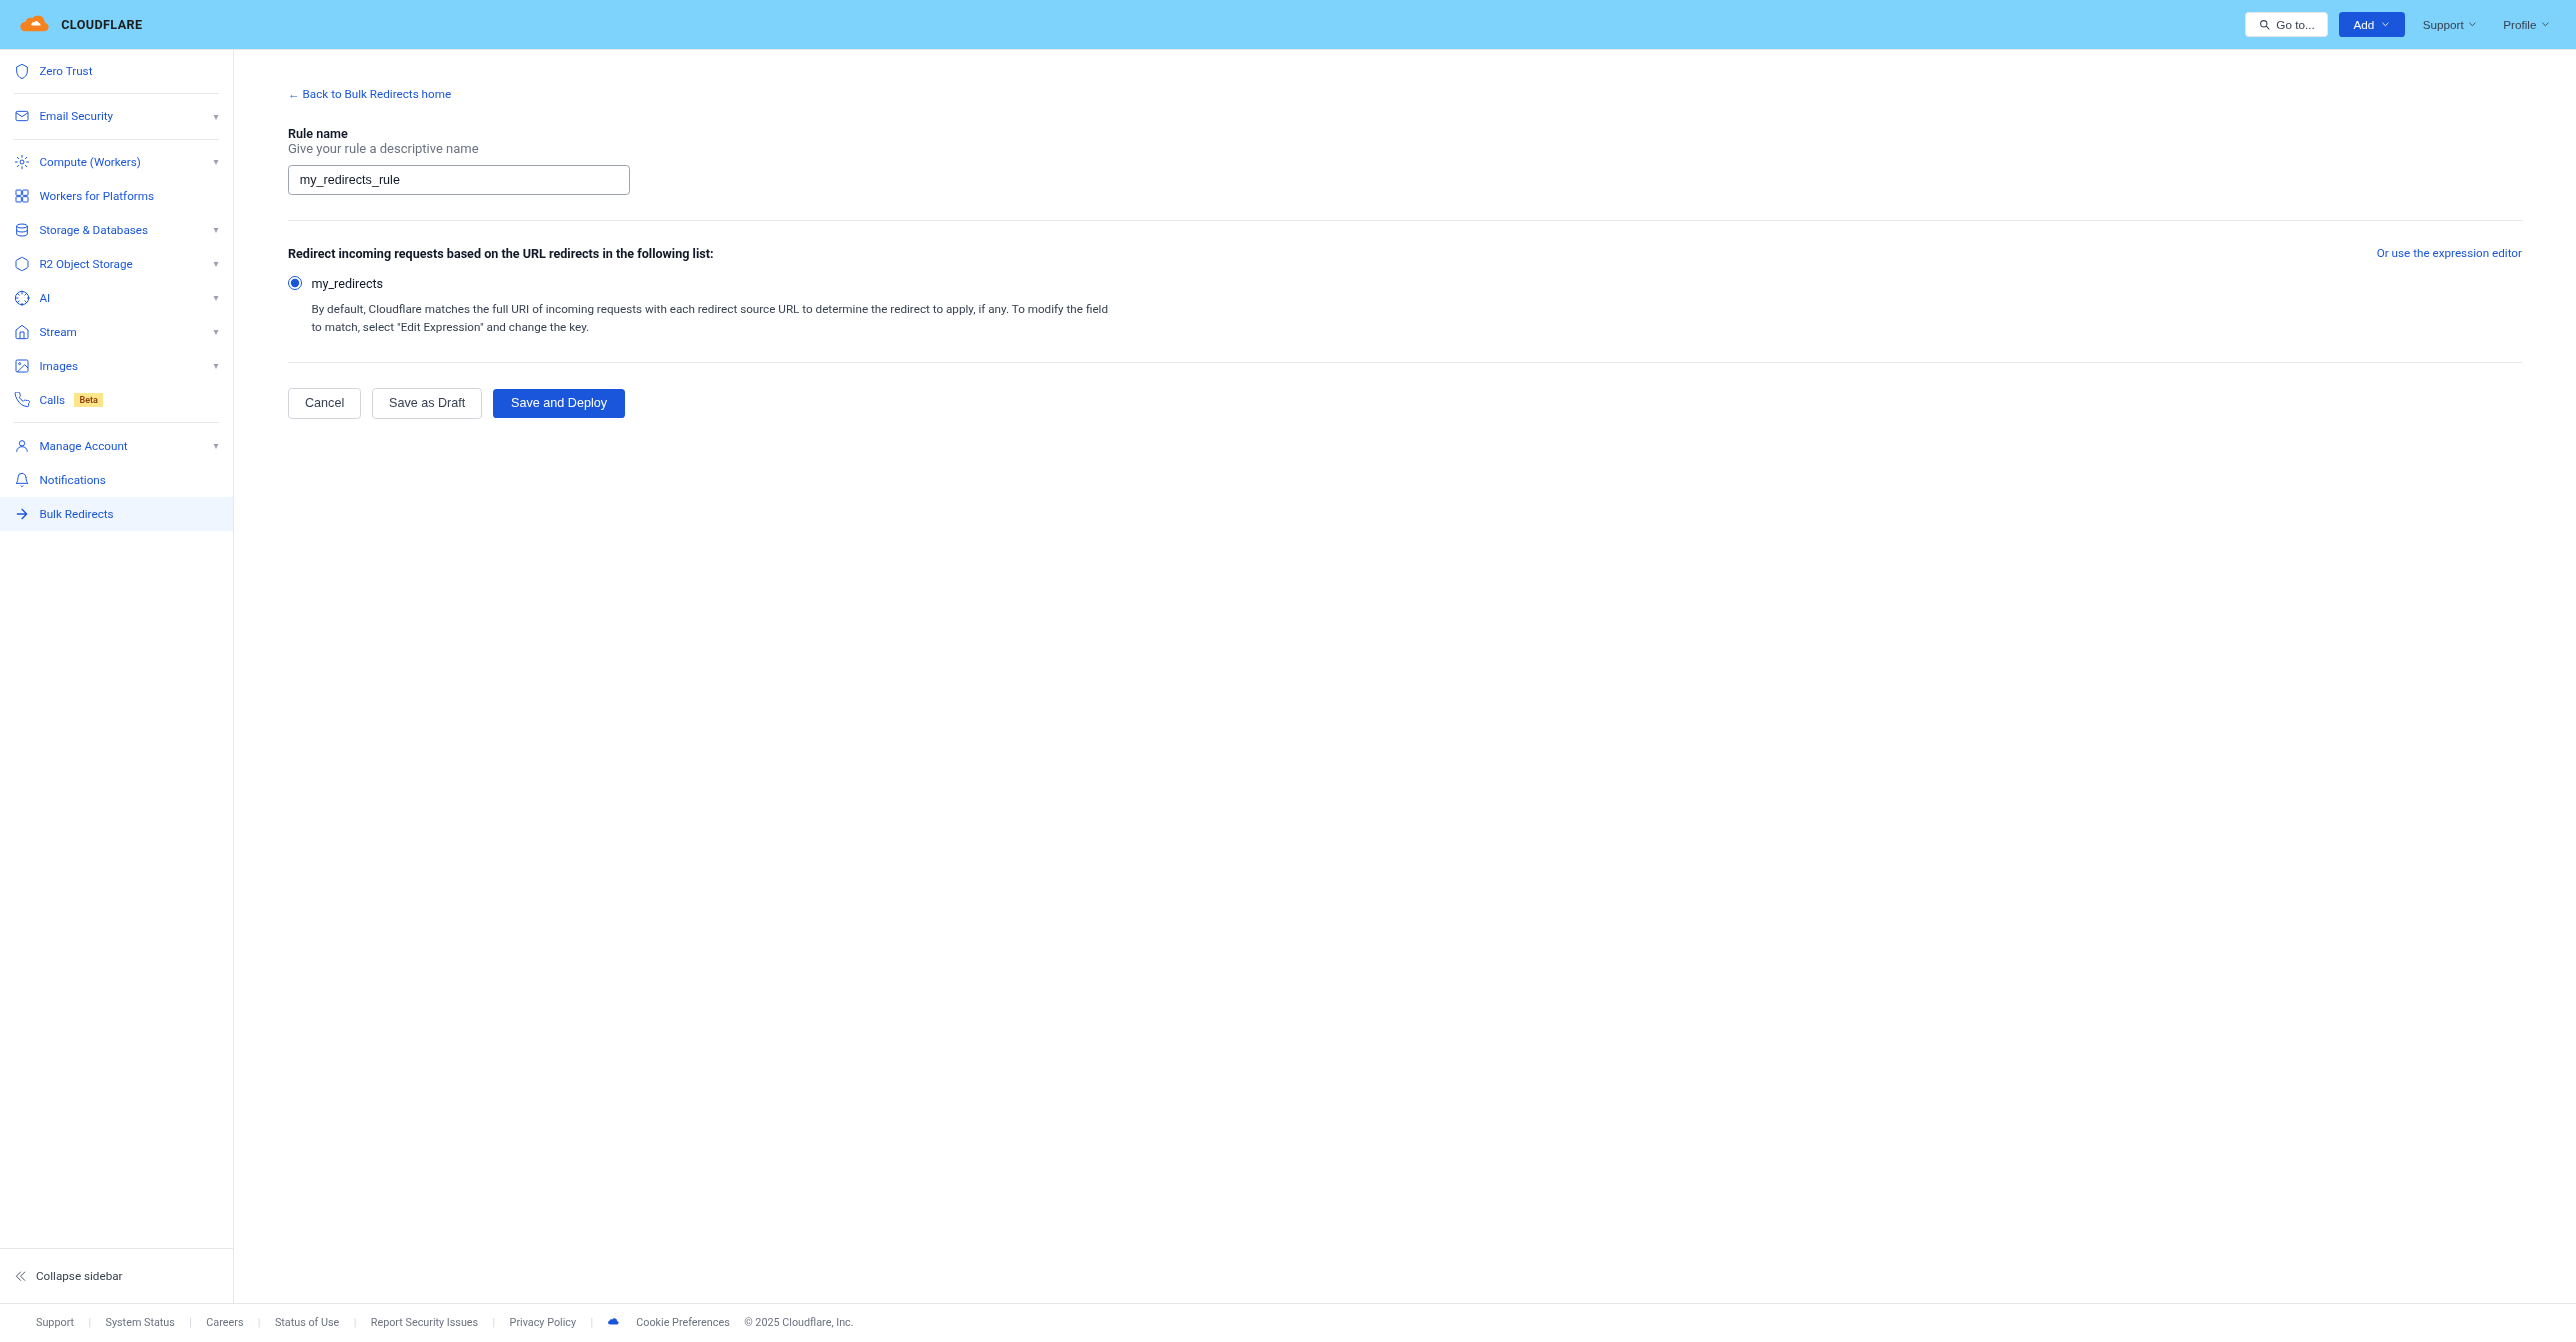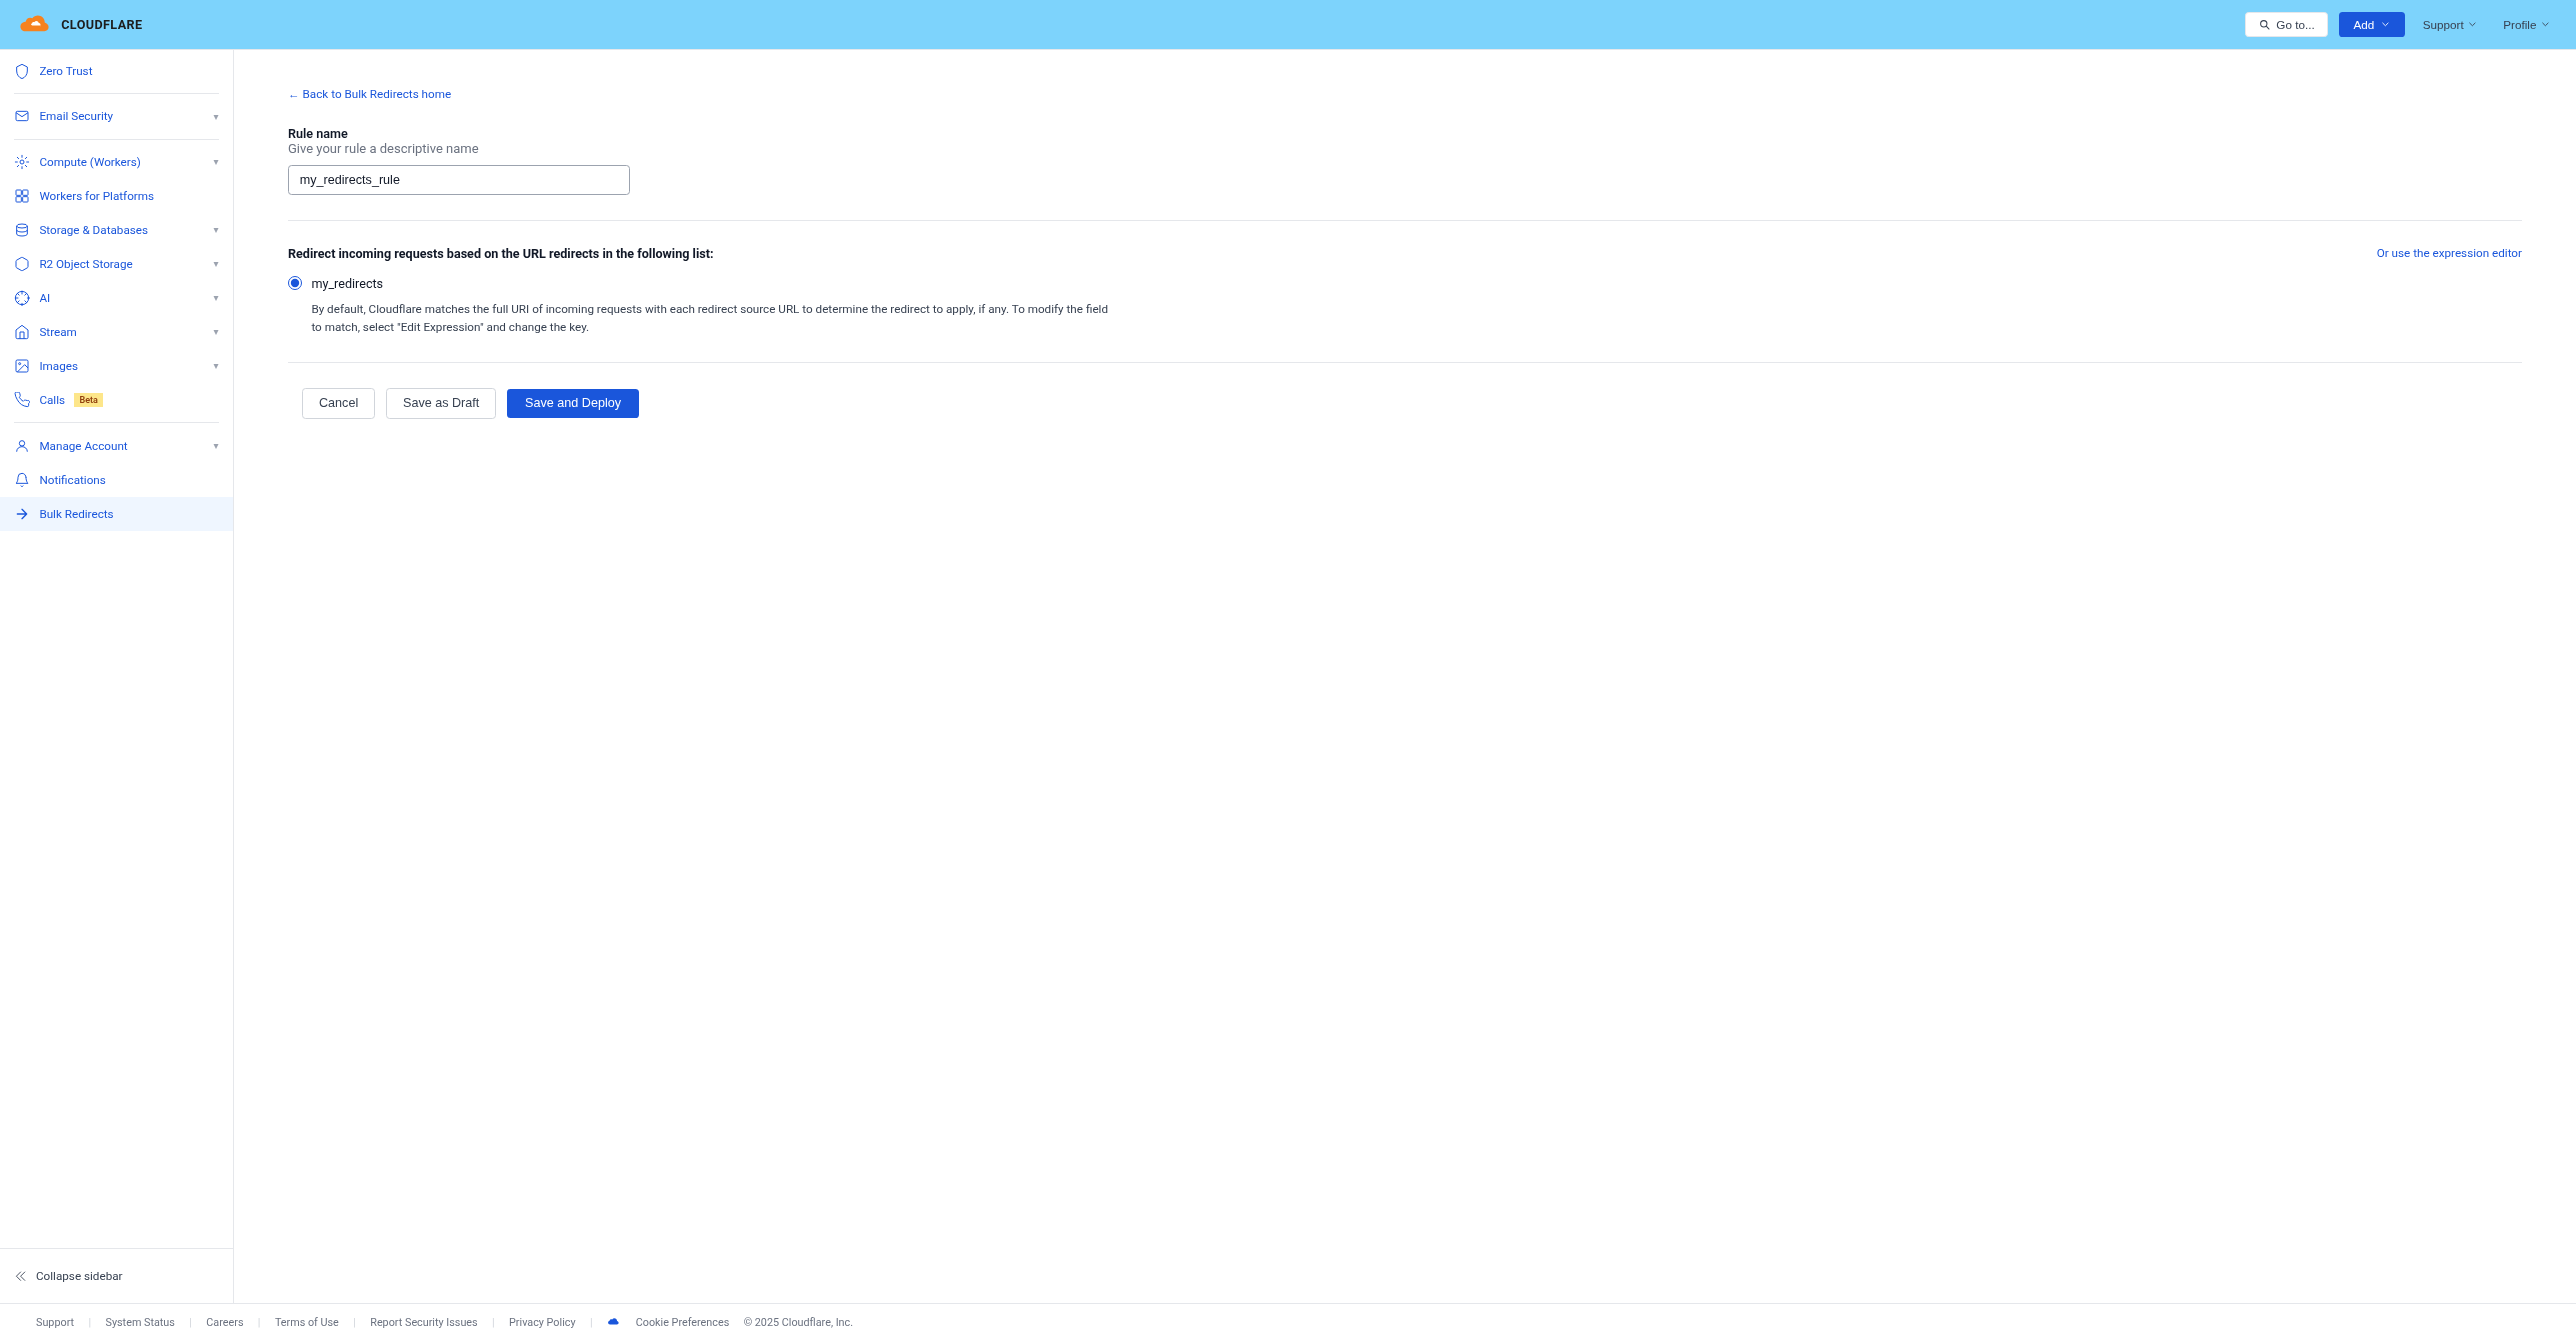--- a/index.html
+++ b/index.html
@@ -45,21 +45,21 @@
     .redirect-title { font-size: 12.6px; font-weight: 700; color: #111827; }
     .expr-link { color: #1a56db; font-size: 11.7px; text-decoration: none; white-space: nowrap; }
 
     .radio-option { display: flex; align-items: center; gap: 9px; margin-bottom: 9px; }
     .radio-option input[type="radio"] { accent-color: #1a56db; width: 14.4px; height: 14.4px; }
     .radio-label { font-size: 12.6px; color: #111827; }
 
     .description-text { font-size: 11.7px; color: #374151; line-height: 1.6; margin-left: 23.4px; margin-top: 3.6px; max-width: 809px; }
 
     .action-row { display: flex; align-items: center; gap: 10.8px; margin-top: 25px; }
-    .btn-cancel { background: #fff; border: 0.9px solid #d1d5db; border-radius: 3.6px; padding: 7.2px 16px; font-size: 12.6px; color: #374151; cursor: pointer; margin-left: 14px; }
+    .btn-cancel { background: #fff; border: 0.9px solid #d1d5db; border-radius: 3.6px; padding: 7.2px 16px; font-size: 12.6px; color: #374151; cursor: pointer; }
     .btn-draft { background: #fff; border: 0.9px solid #d1d5db; border-radius: 3.6px; padding: 7.2px 16px; font-size: 12.6px; color: #374151; cursor: pointer; }
     .btn-deploy { background: #1a56db; border: none; border-radius: 3.6px; padding: 7.2px 18px; font-size: 12.6px; color: #fff; cursor: pointer; font-weight: 500; }
 
     
     .footer { border-top: 0.9px solid #e5e7eb; padding: 12.6px 36px; display: flex; align-items: center; gap: 14.4px; font-size: 10.8px; color: #6b7280; flex-wrap: wrap; }
     .footer a { color: #6b7280; text-decoration: none; }
     .footer-sep { color: #d1d5db; }
     .footer-cf-logo { display: inline-flex; align-items: center; gap: 3.6px; color: #1a56db; }
 
     
@@ -282,21 +282,21 @@
     </main>
   </div>
 
   <footer class="footer">
     <a href="#"><span>Support</span></a>
     <span class="footer-sep">|</span>
     <a href="#"><span>System Status</span></a>
     <span class="footer-sep">|</span>
     <a href="#"><span>Careers</span></a>
     <span class="footer-sep">|</span>
-    <a href="#"><span>Terms of Use</span></a>
+    <a href="#"><span>Status of Use</span></a>
     <span class="footer-sep">|</span>
     <a href="#"><span>Report Security Issues</span></a>
     <span class="footer-sep">|</span>
     <a href="#"><span>Privacy Policy</span></a>
     <span class="footer-sep">|</span>
     <span class="footer-cf-logo">
       <svg width="14.4" height="9" viewBox="0 0 40 25">
           <path d="M28 8c-.3-3.9-3.5-7-7.5-7-2.5 0-4.7 1.2-6.1 3.1-.7-.5-1.6-.7-2.5-.7-2.5 0-4.5 1.9-4.7 4.3C4.6 8.3 3 10.4 3 12.8c0 3 2.4 5.4 5.4 5.4h19.2c2.6 0 4.7-2.1 4.7-4.7 0-2.5-1.9-4.5-4.3-5.5z" fill="#1a56db"></path>
         </svg>
     </span>

